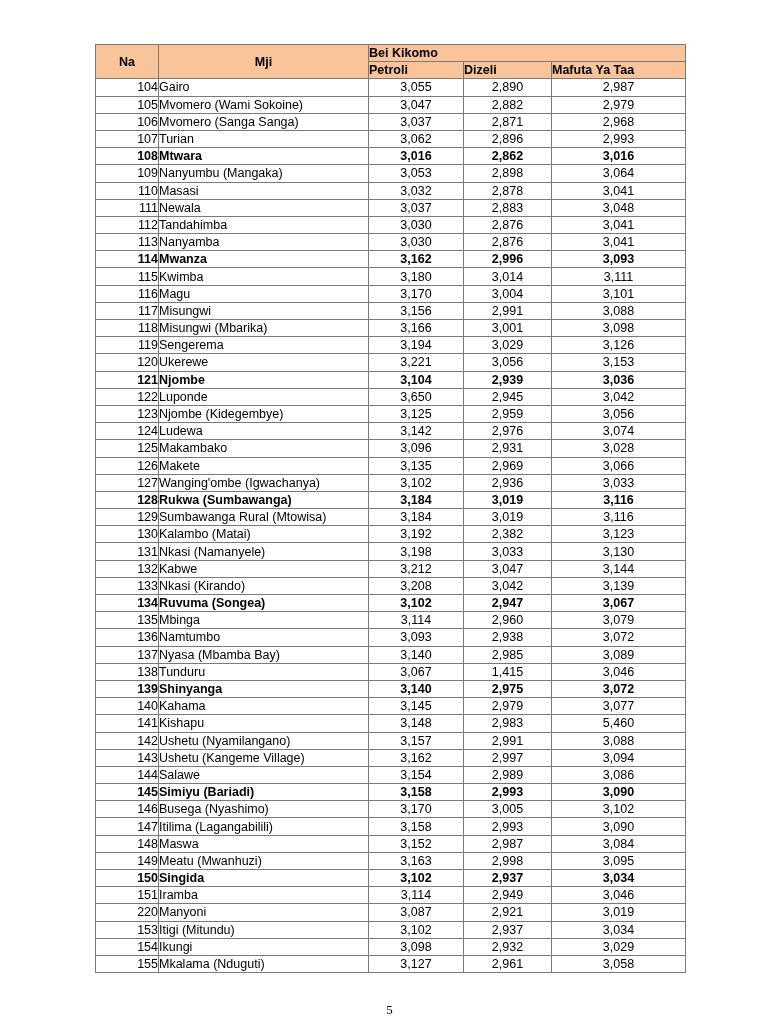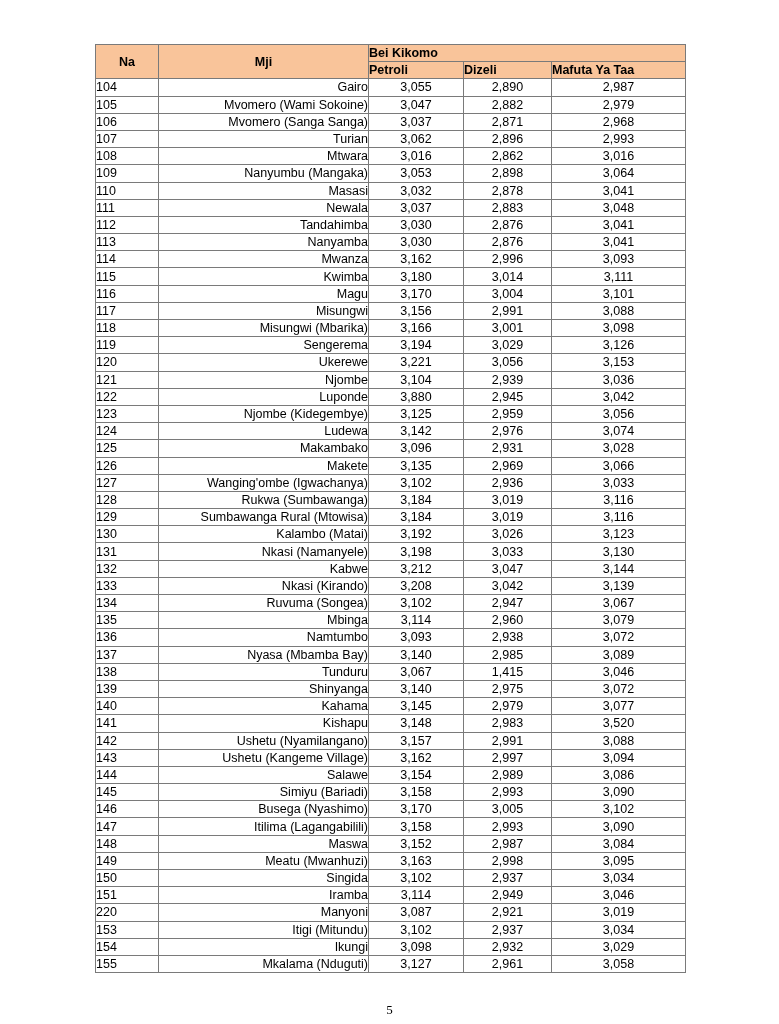--- a/index.html
+++ b/index.html
@@ -7,24 +7,24 @@
          font-family: "Liberation Sans", sans-serif; color: #000; }
   .page { position: absolute; left: 0; top: 0; width: 779px; height: 1024px; background: #fff; }
   table.prices { position: absolute; left: 95px; top: 44px; width: 590px;
                  border-collapse: collapse; table-layout: fixed; font-size: 12.5px; }
   table.prices th, table.prices td { border: 1px solid #7a7a7a; padding: 0; line-height: 16px; height: 16.2px; }
   table.prices thead th { background: #f9c49a; font-weight: bold; font-size: 12.5px; }
   th.h-na { text-align: center; height: 51px; }
   th.h-mji { text-align: center; padding-left: 7px; }
   th.h-group { text-align: left; padding-right: 8px; height: 20px; }
   th.h-sub { text-align: left; height: 30px; }
-  td.c-na { text-align: left; }
-  td.c-mji { text-align: right; padding-left: 7px; white-space: nowrap; overflow: hidden; }
+  td.c-na { text-align: right; }
+  td.c-mji { text-align: left; padding-left: 7px; white-space: nowrap; overflow: hidden; }
   td.c-num { text-align: center; }
-  tr.bold td { font-weight: normal; }
+  tr.bold td { font-weight: bold; }
   .page-number { position: absolute; left: 0; width: 779px; top: 1002px; text-align: center;
                  font-family: "Liberation Serif", serif; font-size: 13px; }
 </style>
 </head>
 <body>
 
 <div class="page">
   <table class="prices">
     <colgroup>
       <col style="width:63px">
@@ -168,21 +168,21 @@
         <tr class="bold">
           <td class="c-na">121</td>
           <td class="c-mji">Njombe</td>
           <td class="c-num">3,104</td>
           <td class="c-num">2,939</td>
           <td class="c-num">3,036</td>
         </tr>
         <tr>
           <td class="c-na">122</td>
           <td class="c-mji">Luponde</td>
-          <td class="c-num">3,880</td>
+          <td class="c-num">3,650</td>
           <td class="c-num">2,945</td>
           <td class="c-num">3,042</td>
         </tr>
         <tr>
           <td class="c-na">123</td>
           <td class="c-mji">Njombe (Kidegembye)</td>
           <td class="c-num">3,125</td>
           <td class="c-num">2,959</td>
           <td class="c-num">3,056</td>
         </tr>
@@ -225,21 +225,21 @@
           <td class="c-na">129</td>
           <td class="c-mji">Sumbawanga Rural (Mtowisa)</td>
           <td class="c-num">3,184</td>
           <td class="c-num">3,019</td>
           <td class="c-num">3,116</td>
         </tr>
         <tr>
           <td class="c-na">130</td>
           <td class="c-mji">Kalambo (Matai)</td>
           <td class="c-num">3,192</td>
-          <td class="c-num">3,026</td>
+          <td class="c-num">2,382</td>
           <td class="c-num">3,123</td>
         </tr>
         <tr>
           <td class="c-na">131</td>
           <td class="c-mji">Nkasi (Namanyele)</td>
           <td class="c-num">3,198</td>
           <td class="c-num">3,033</td>
           <td class="c-num">3,130</td>
         </tr>
         <tr>
@@ -303,21 +303,21 @@
           <td class="c-mji">Kahama</td>
           <td class="c-num">3,145</td>
           <td class="c-num">2,979</td>
           <td class="c-num">3,077</td>
         </tr>
         <tr>
           <td class="c-na">141</td>
           <td class="c-mji">Kishapu</td>
           <td class="c-num">3,148</td>
           <td class="c-num">2,983</td>
-          <td class="c-num">3,520</td>
+          <td class="c-num">5,460</td>
         </tr>
         <tr>
           <td class="c-na">142</td>
           <td class="c-mji">Ushetu (Nyamilangano)</td>
           <td class="c-num">3,157</td>
           <td class="c-num">2,991</td>
           <td class="c-num">3,088</td>
         </tr>
         <tr>
           <td class="c-na">143</td>

